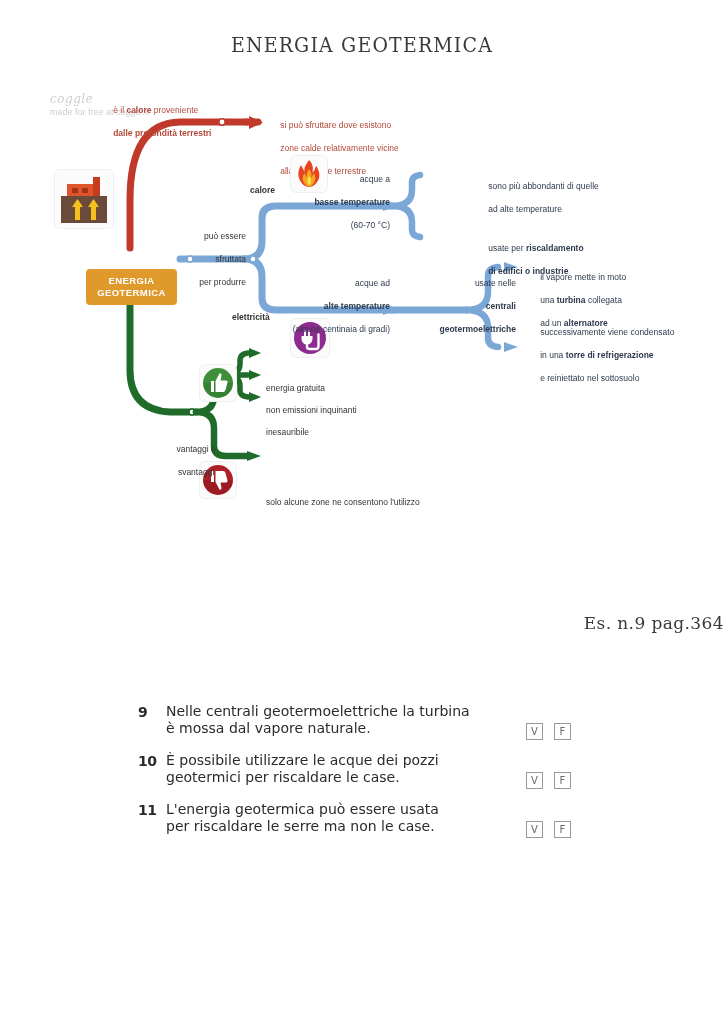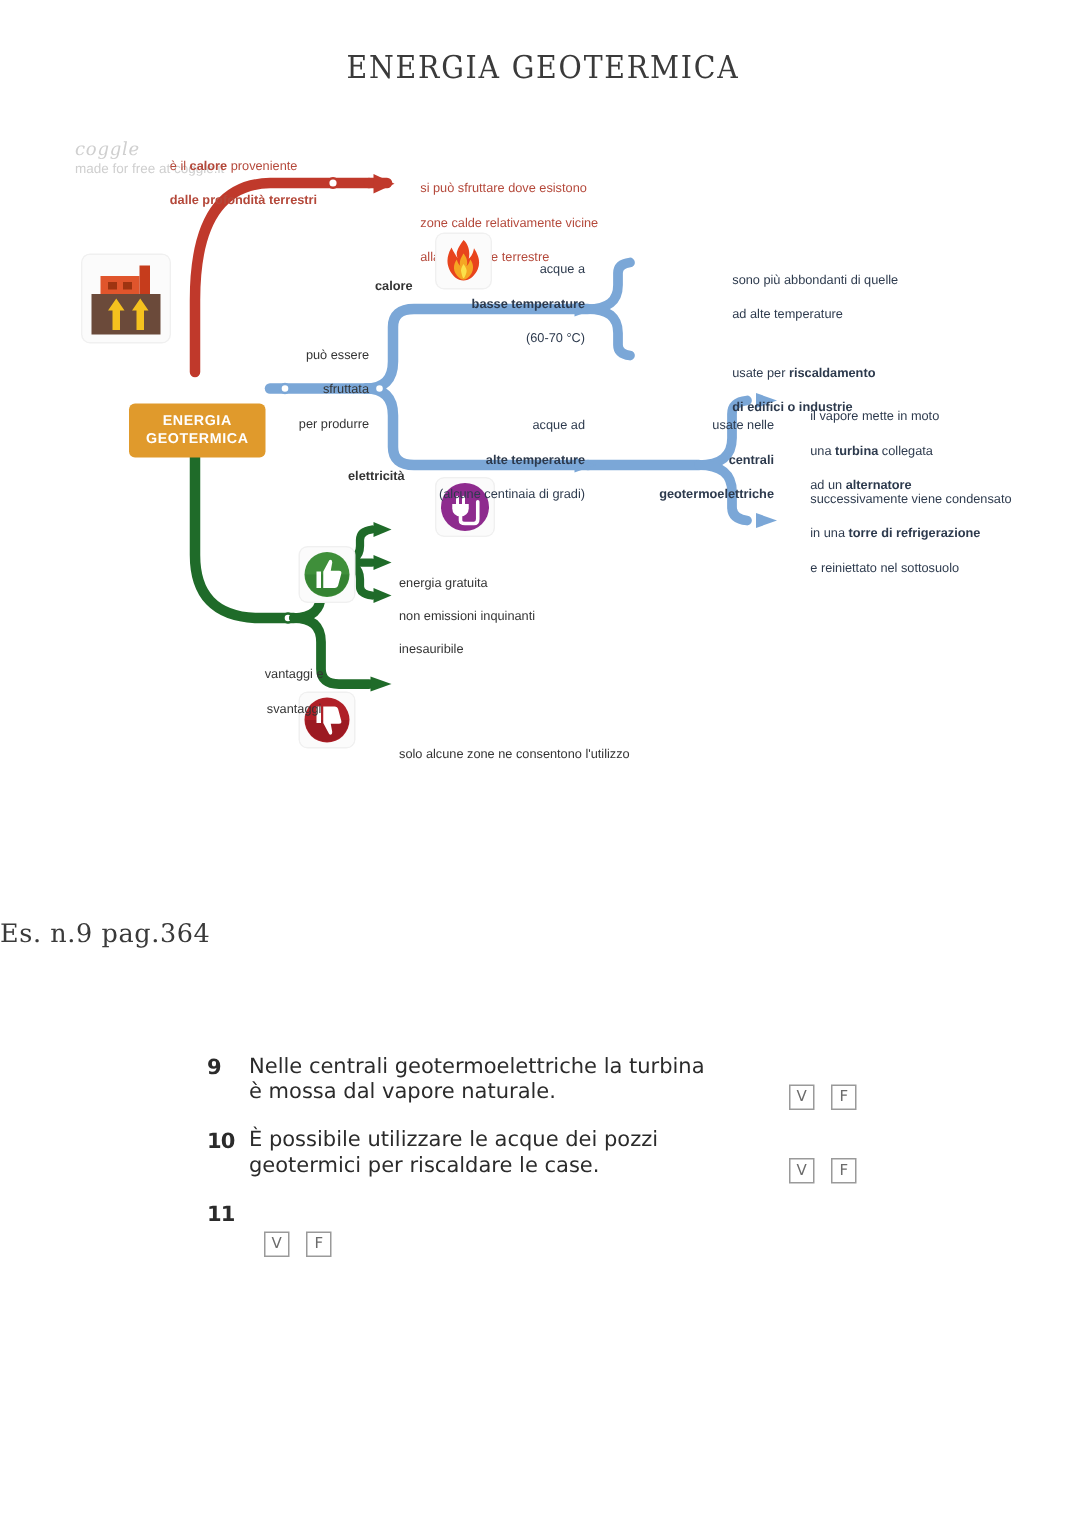--- a/index.html
+++ b/index.html
@@ -33,21 +33,21 @@
     font-weight: 400;
     letter-spacing: 1.2px;
     color: #3a3a3a;
     font-stretch: condensed;
   }
   .ex-title {
     position: absolute;
     left: 0;
     top: 613px;
     width: 724px;
-    text-align: left;
+    text-align: right;
     font-family: "DejaVu Serif", serif;
     font-size: 17px;
     color: #3a3a3a;
     letter-spacing: 0.4px;
   }
 
   
   #mindmap {
     position: absolute;
     left: 0;
@@ -380,20 +380,22 @@
       <div class="q-text">È possibile utilizzare le acque dei pozzi
 geotermici per riscaldare le case.</div>
       <div class="vf">
         <div class="vf-box">V</div>
         <div class="vf-box">F</div>
       </div>
     </div>
 
     <div class="q-row">
       <div class="q-num">11</div>
+      <div class="q-text">L'energia geotermica può essere usata
+per riscaldare le serre ma non le case.</div>
       <div class="vf">
         <div class="vf-box">V</div>
         <div class="vf-box">F</div>
       </div>
     </div>
 
   </div>
 
 </div>
 

